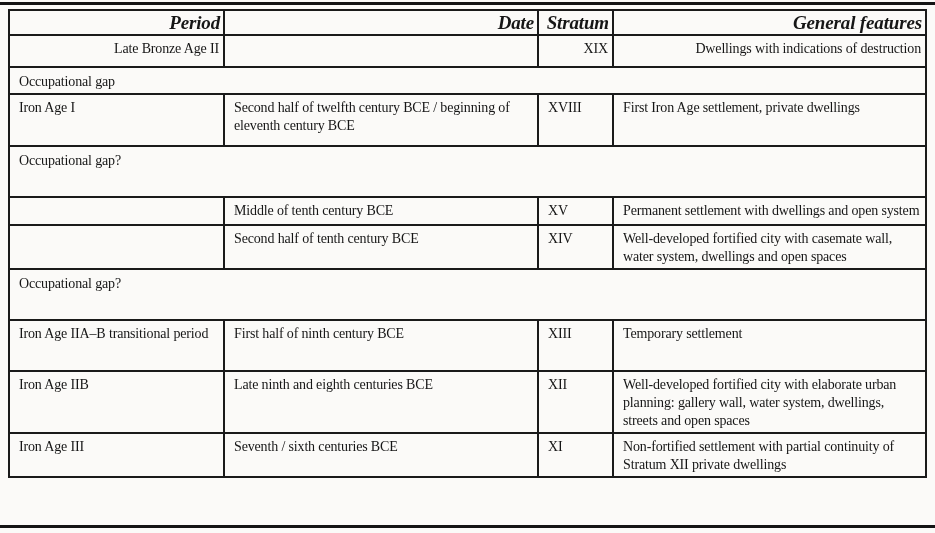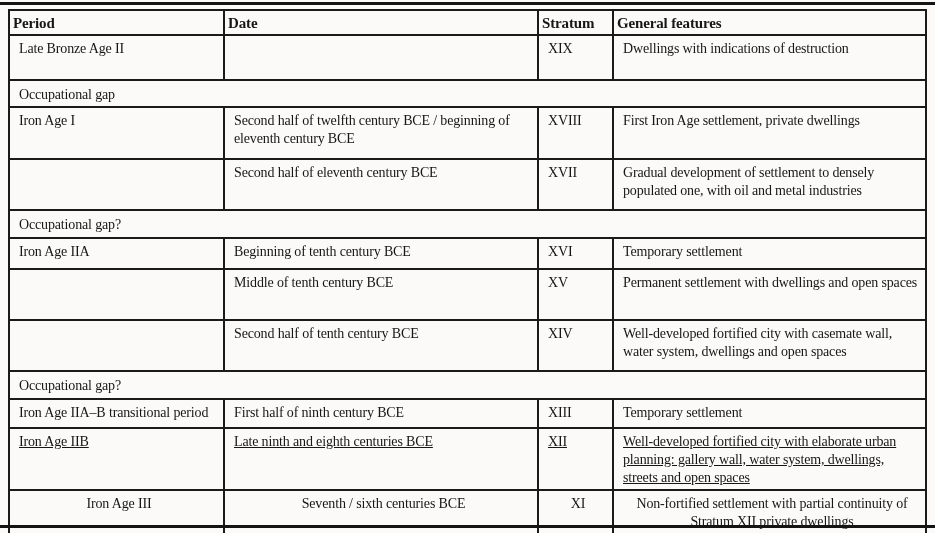--- a/index.html
+++ b/index.html
@@ -27,28 +27,29 @@
   th, td {
     border: 2px solid #1a1a1a;
     vertical-align: top;
     font-size: 14px;
     line-height: 18px;
     letter-spacing: -0.15px;
     padding: 4px 4px 2px 9px;
     overflow: hidden;
   }
   th {
-    font-size: 15px;
+    font-size: 19px;
     font-weight: bold;
-    text-align: left;
+    text-align: right;
     vertical-align: middle;
     padding: 2px 3px;
+    font-style: italic;
   }
   thead tr { height: 25px; }
-  tbody tr:nth-child(1)  { height: 45px; }
+  tbody tr:nth-child(1)  { height: 32px; text-align: right; }
   tbody tr:nth-child(2)  { height: 16px; }
   tbody tr:nth-child(3)  { height: 52px; border-radius: 25px; }
   tbody tr:nth-child(4)  { height: 51px; }
   tbody tr:nth-child(5)  { height: 28px; }
   tbody tr:nth-child(6)  { height: 31px; }
   tbody tr:nth-child(7)  { height: 51px; }
   tbody tr:nth-child(8)  { height: 51px; }
   tbody tr:nth-child(9)  { height: 28px; }
   tbody tr:nth-child(10) { height: 29px; margin-left: 20px; }
   tbody tr:nth-child(11) { height: 58px; text-decoration: underline; }
@@ -85,39 +86,27 @@
       <tr>
         <td colspan="4" class="gap-cell">Occupational gap</td>
       </tr>
       <tr>
         <td>Iron Age I</td>
         <td>Second half of twelfth century BCE / beginning of eleventh century BCE</td>
         <td>XVIII</td>
         <td>First Iron Age settlement, private dwellings</td>
       </tr>
       <tr>
-        <td></td>
-        <td>Second half of eleventh century BCE</td>
-        <td>XVII</td>
-        <td>Gradual development of settlement to densely populated one, with oil and metal industries</td>
-      </tr>
-      <tr>
         <td colspan="4" class="gap-cell">Occupational gap?</td>
-      </tr>
-      <tr>
-        <td>Iron Age IIA</td>
-        <td>Beginning of tenth century BCE</td>
-        <td>XVI</td>
-        <td>Temporary settlement</td>
       </tr>
       <tr>
         <td></td>
         <td>Middle of tenth century BCE</td>
         <td>XV</td>
-        <td>Permanent settlement with dwellings and open spaces</td>
+        <td>Permanent settlement with dwellings and open system</td>
       </tr>
       <tr>
         <td></td>
         <td>Second half of tenth century BCE</td>
         <td>XIV</td>
         <td>Well-developed fortified city with casemate wall, water system, dwellings and open spaces</td>
       </tr>
       <tr>
         <td colspan="4" class="gap-cell">Occupational gap?</td>
       </tr>

